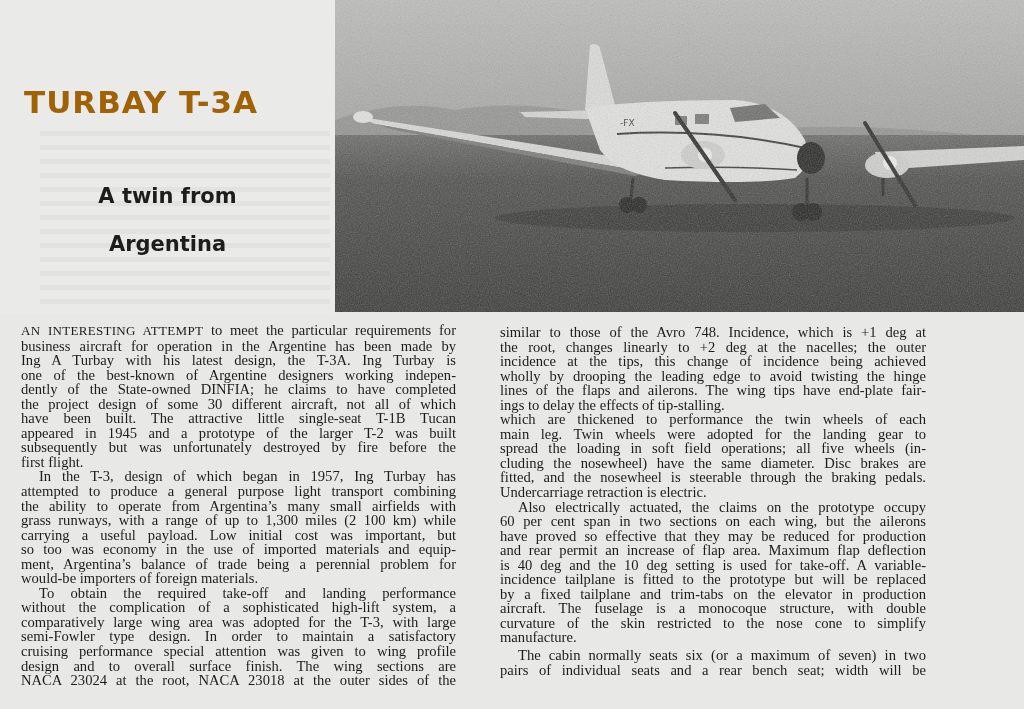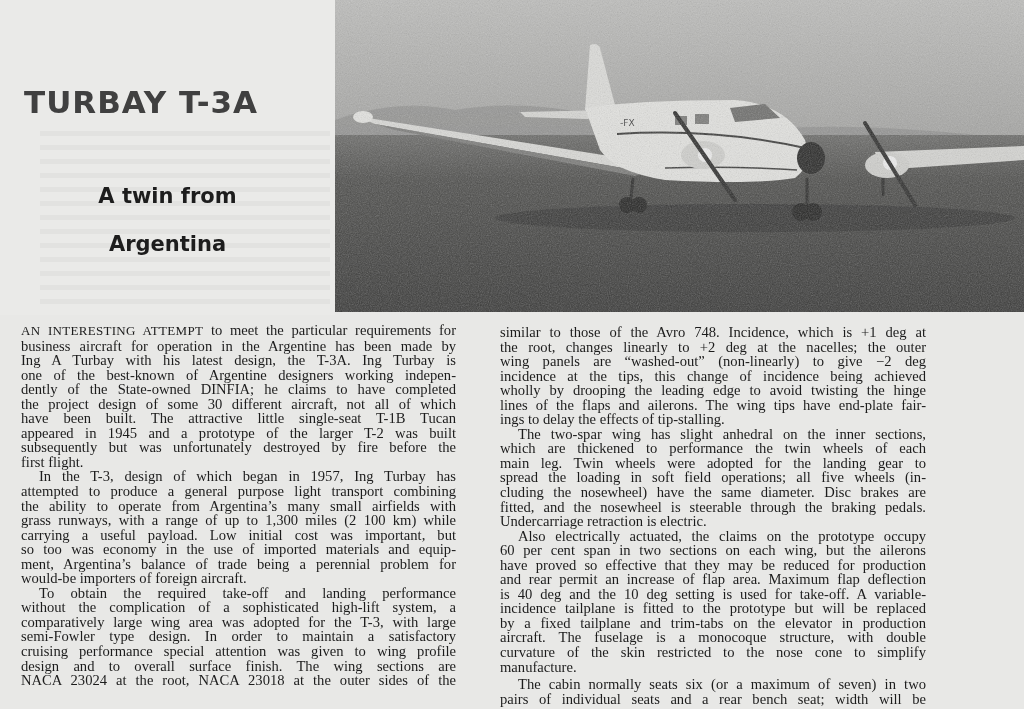--- a/index.html
+++ b/index.html
@@ -14,21 +14,21 @@
     background:#eaeae8;
   }
   .ghost {
     position:absolute; left:40px; top:122px; width:290px; height:190px;
     background:
       repeating-linear-gradient(180deg, rgba(0,0,0,0.0) 0px, rgba(0,0,0,0.0) 9px, rgba(0,0,0,0.035) 9px, rgba(0,0,0,0.035) 14px);
   }
   .headline {
     position:absolute; left:24px; top:84px; margin:0;
     font-family:"DejaVu Sans", "Liberation Sans", sans-serif;
-    font-weight:bold; font-size:31px; letter-spacing:1px; color:#404040;
+    font-weight:bold; font-size:31px; letter-spacing:1px; color:#a16207;
     white-space:nowrap;
   }
   .subhead {
     position:absolute; left:0; width:335px; text-align:center; margin:0;
     font-family:"DejaVu Sans", "Liberation Sans", sans-serif;
     font-weight:bold; font-size:21px; color:#1d1d1d; line-height:48px;
     top:172px;
   }
   .photo {
     position:absolute; left:335px; top:0; width:689px; height:312px; overflow:hidden;
@@ -141,45 +141,43 @@
     <span class="line last">first flight.</span>
   </p>
   <p>
     <span class="line" style="padding-left:18px">In the T-3, design of which began in 1957, Ing Turbay has</span>
     <span class="line">attempted to produce a general purpose light transport combining</span>
     <span class="line">the ability to operate from Argentina’s many small airfields with</span>
     <span class="line">grass runways, with a range of up to 1,300 miles (2 100 km) while</span>
     <span class="line">carrying a useful payload.  Low initial cost was important, but</span>
     <span class="line">so too was economy in the use of imported materials and equip-</span>
     <span class="line">ment, Argentina’s balance of trade being a perennial problem for</span>
-    <span class="line last">would-be importers of foreign aircraft.</span>
+    <span class="line last">would-be importers of foreign materials.</span>
   </p>
   <p>
     <span class="line" style="padding-left:18px">To obtain the required take-off and landing performance</span>
     <span class="line">without the complication of a sophisticated high-lift system, a</span>
     <span class="line">comparatively large wing area was adopted for the T-3, with large</span>
     <span class="line">semi-Fowler type design.  In order to maintain a satisfactory</span>
     <span class="line">cruising performance special attention was given to wing profile</span>
     <span class="line">design and to overall surface finish.  The wing sections are</span>
     <span class="line">NACA 23024 at the root, NACA 23018 at the outer sides of the</span>
   </p>
 </div>
 
 <div class="col col2">
   <p>
     <span class="line">similar to those of the Avro 748.  Incidence, which is +1 deg at</span>
     <span class="line">the root, changes linearly to +2 deg at the nacelles; the outer</span>
-    <span class="line">wing panels are “washed-out” (non-linearly) to give −2 deg</span>
     <span class="line">incidence at the tips, this change of incidence being achieved</span>
     <span class="line">wholly by drooping the leading edge to avoid twisting the hinge</span>
     <span class="line">lines of the flaps and ailerons.  The wing tips have end-plate fair-</span>
     <span class="line last">ings to delay the effects of tip-stalling.</span>
   </p>
   <p>
-    <span class="line" style="padding-left:18px">The two-spar wing has slight anhedral on the inner sections,</span>
     <span class="line">which are thickened to performance the twin wheels of each</span>
     <span class="line">main leg.  Twin wheels were adopted for the landing gear to</span>
     <span class="line">spread the loading in soft field operations; all five wheels (in-</span>
     <span class="line">cluding the nosewheel) have the same diameter.  Disc brakes are</span>
     <span class="line">fitted, and the nosewheel is steerable through the braking pedals.</span>
     <span class="line last">Undercarriage retraction is electric.</span>
   </p>
   <p>
     <span class="line" style="padding-left:18px">Also electrically actuated, the claims on the prototype occupy</span>
     <span class="line">60 per cent span in two sections on each wing, but the ailerons</span>

